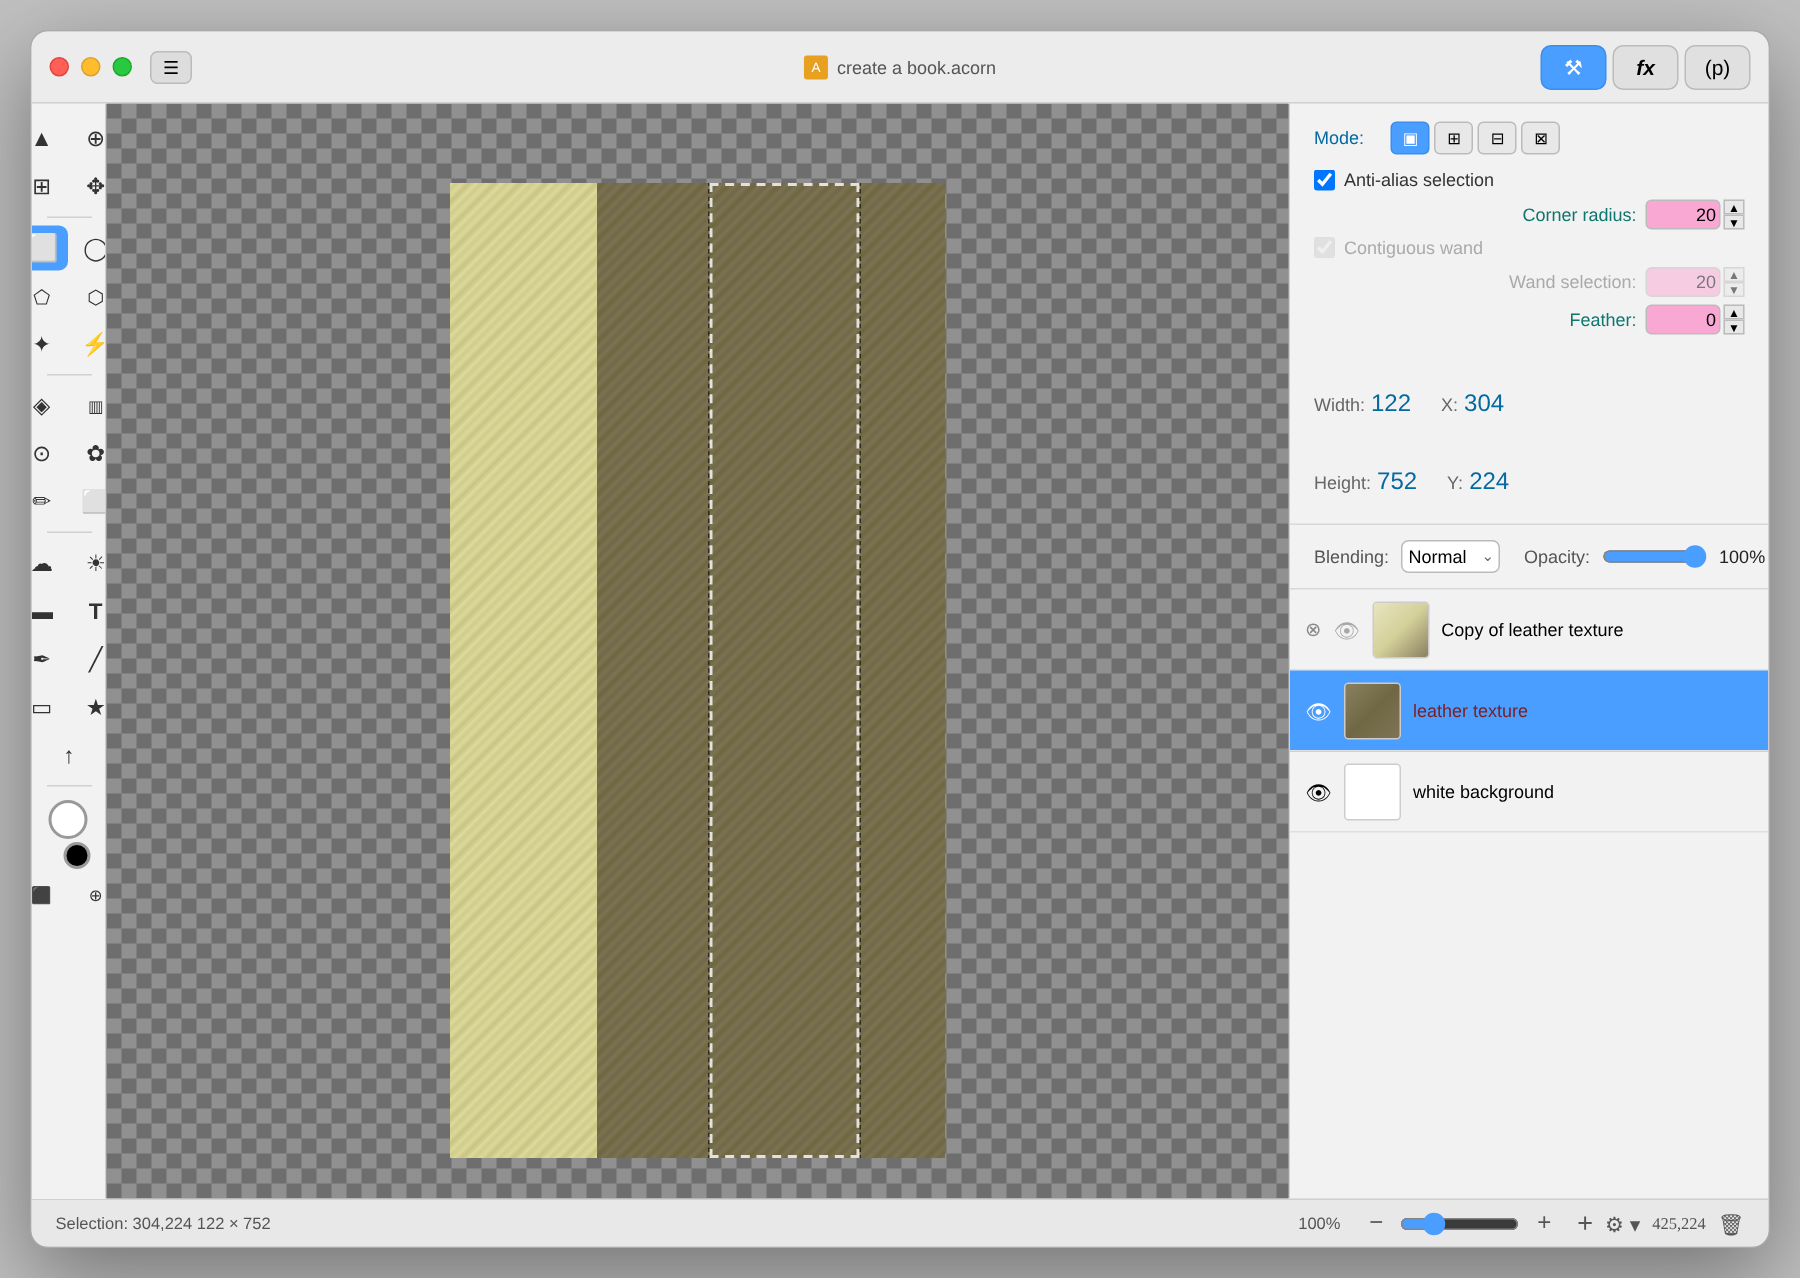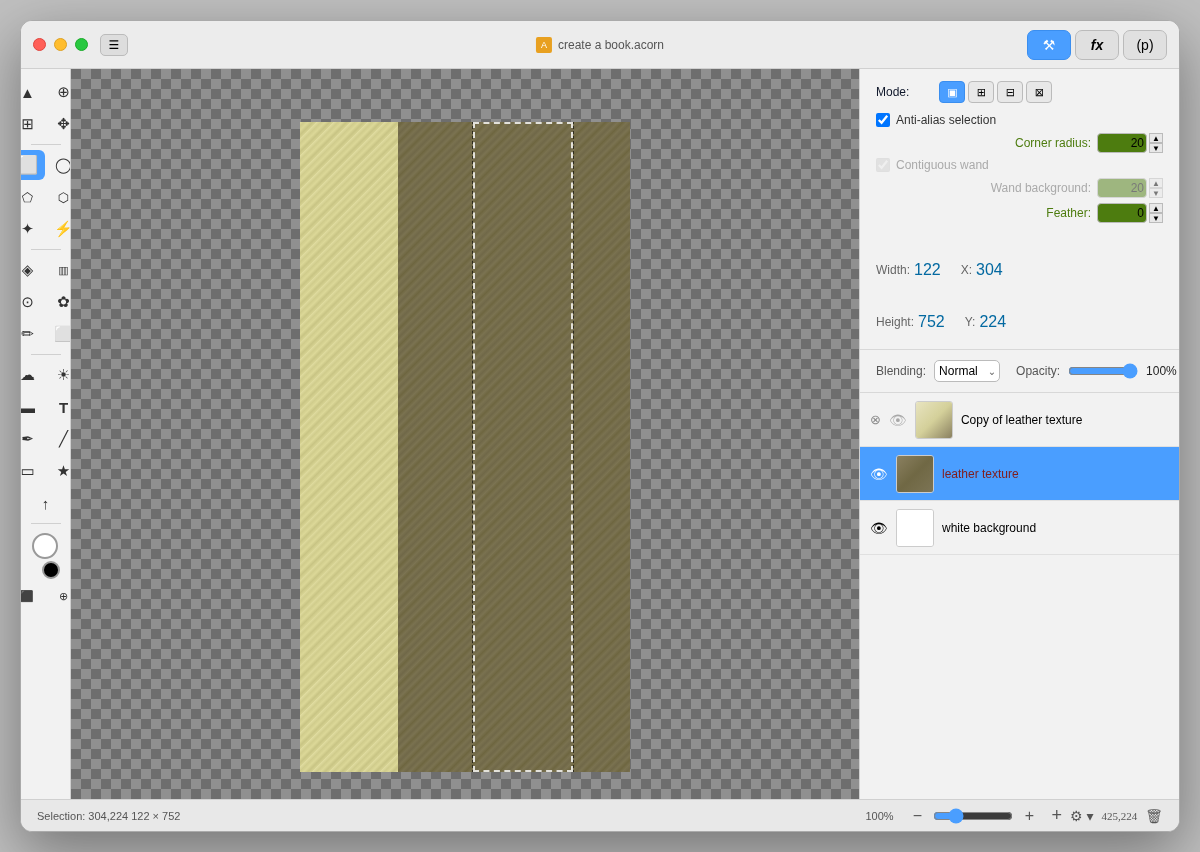--- a/index.html
+++ b/index.html
@@ -176,23 +176,23 @@
       padding: 12px 16px;
       border-bottom: 1px solid #d8d8d8;
     }
     .mode-row {
       display: flex;
       align-items: center;
       gap: 10px;
       margin-bottom: 10px;
     }
     .mode-label {
-      color: #0f172a;
-      font-size: 12px;
-      margin-right: 20px;
+      color: #0369a1;
+      font-size: 12px;
+      margin-right: 8px;
     }
     .mode-icons {
       display: flex;
       gap: 3px;
     }
     .mode-icon-btn {
       width: 26px;
       height: 22px;
       border: 1px solid #bbb;
       border-radius: 4px;
@@ -224,36 +224,36 @@
     }
     .input-row {
       display: flex;
       align-items: center;
       justify-content: flex-end;
       gap: 6px;
       margin-bottom: 5px;
     }
     .input-row-label {
       font-size: 12px;
-      color: #4d7c0f;
+      color: #0f766e;
       text-align: right;
       min-width: 130px;
     }
     .input-row-label.disabled {
       color: #aaa;
     }
     .num-input {
       width: 50px;
       height: 20px;
       border: 1px solid #bbb;
       border-radius: 4px;
       font-size: 12px;
       text-align: right;
       padding-right: 2px;
-      background: #4d7c0f;
+      background: #f9a8d4;
     }
     .stepper {
       display: flex;
       flex-direction: column;
       margin-left: -4px;
     }
     .stepper-btn {
       width: 14px;
       height: 10px;
       border: 1px solid #bbb;
@@ -640,21 +640,21 @@
             <button class="stepper-btn">▼</button>
           </div>
         </div>
 
         <div class="checkbox-row">
           <input type="checkbox" checked="" disabled="" id="contiguous-wand" style="opacity: 0.5;">
           <label class="checkbox-label" for="contiguous-wand" style="color:#aaa;">Contiguous wand</label>
         </div>
 
         <div class="input-row">
-          <span class="input-row-label disabled">Wand background:</span>
+          <span class="input-row-label disabled">Wand selection:</span>
           <input type="text" class="num-input" value="20" style="opacity: 0.5;">
           <div class="stepper" style="opacity:0.5;">
             <button class="stepper-btn">▲</button>
             <button class="stepper-btn">▼</button>
           </div>
         </div>
 
         <div class="input-row">
           <span class="input-row-label">Feather:</span>
           <input type="text" class="num-input" value="0" style="">

